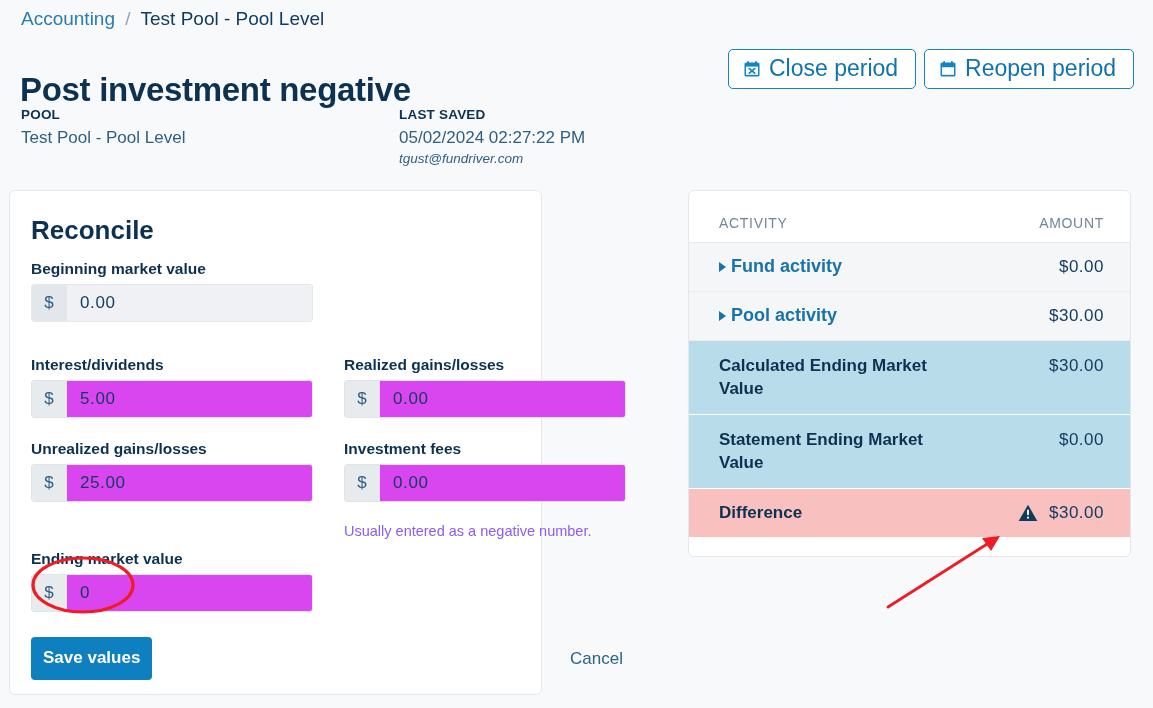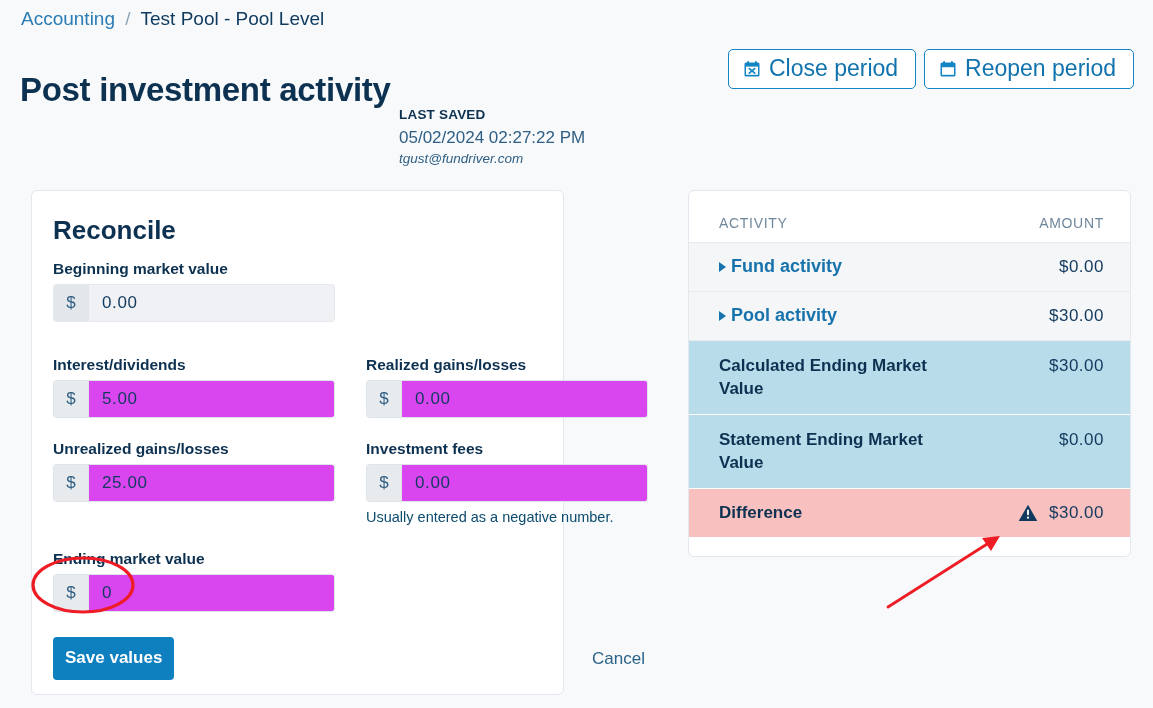--- a/index.html
+++ b/index.html
@@ -115,21 +115,21 @@
 
   
   .card {
     position: absolute;
     background: #ffffff;
     border: 1px solid #e3e8ee;
     border-radius: 6px;
     box-sizing: border-box;
   }
   .card-left {
-    left: 31px;
+    left: 9px;
     top: 190px;
     width: 533px;
     height: 505px;
   }
   .card-right {
     left: 688px;
     top: 190px;
     width: 443px;
     height: 367px;
     overflow: hidden;
@@ -190,23 +190,23 @@
     font-size: 17px;
     color: #123a5e;
     letter-spacing: 0.6px;
     background: #d946ef;
   }
   .input-group.disabled { border-color: #e5e8ec; }
   .input-group.disabled .input-value { background: #eff1f4; }
   .input-group.disabled .input-prefix { background: #e3e6ea; }
   .help-text {
     font-size: 14.5px;
-    color: #0c4a6e;
+    color: #8b5cf6;
     line-height: 19px;
-    margin-top: 6px;
+    margin-top: 20px;
     white-space: nowrap;
   }
 
   
   .f-beg   { left: 0;   top: 0; }
   .f-int   { left: 0;   top: 96px; }
   .f-real  { left: 313px; top: 96px; }
   .f-unre  { left: 0;   top: 180px; }
   .f-fees  { left: 313px; top: 180px; }
   .f-end   { left: 0;   top: 290px; }
@@ -336,21 +336,21 @@
 </style>
 </head>
 <body>
 
 <div class="breadcrumb">
   <span class="crumb-link">Accounting</span>
   <span class="crumb-sep">/</span>
   <span class="crumb-current">Test Pool - Pool Level</span>
 </div>
 
-<h1 class="page-title">Post investment activity</h1>
+<h1 class="page-title">Post investment negative</h1>
 
 <div class="header-actions">
   <button class="btn-outline">
     <span class="cal-ico">
       <svg width="16" height="16" viewBox="0 0 16 16">
         <rect x="0.5" y="1.5" width="15" height="14" rx="1.6" fill="#1384c4"></rect>
         <rect x="3.2" y="0" width="1.8" height="3.2" rx="0.8" fill="#1384c4"></rect>
         <rect x="11" y="0" width="1.8" height="3.2" rx="0.8" fill="#1384c4"></rect>
         <rect x="2" y="5.6" width="12" height="8.2" fill="#ffffff"></rect>
         <path d="M5.3 7.6 L10.7 12.2 M10.7 7.6 L5.3 12.2" stroke="#1384c4" stroke-width="1.7" stroke-linecap="round"></path>
@@ -365,20 +365,24 @@
         <rect x="3.2" y="0" width="1.8" height="3.2" rx="0.8" fill="#1384c4"></rect>
         <rect x="11" y="0" width="1.8" height="3.2" rx="0.8" fill="#1384c4"></rect>
         <rect x="2" y="6.2" width="12" height="7.6" fill="#ffffff"></rect>
       </svg>
     </span>
     <span>Reopen period</span>
   </button>
 </div>
 
 <div class="meta">
+  <div class="meta-col pool">
+    <div class="meta-label">POOL</div>
+    <div class="meta-value">Test Pool - Pool Level</div>
+  </div>
   <div class="meta-col saved">
     <div class="meta-label">LAST SAVED</div>
     <div class="meta-value">05/02/2024  02:27:22  PM</div>
     <div class="meta-sub">tgust@fundriver.com</div>
   </div>
 </div>
 
 <div class="card card-left">
   <div class="reconcile-title">Reconcile</div>
 

